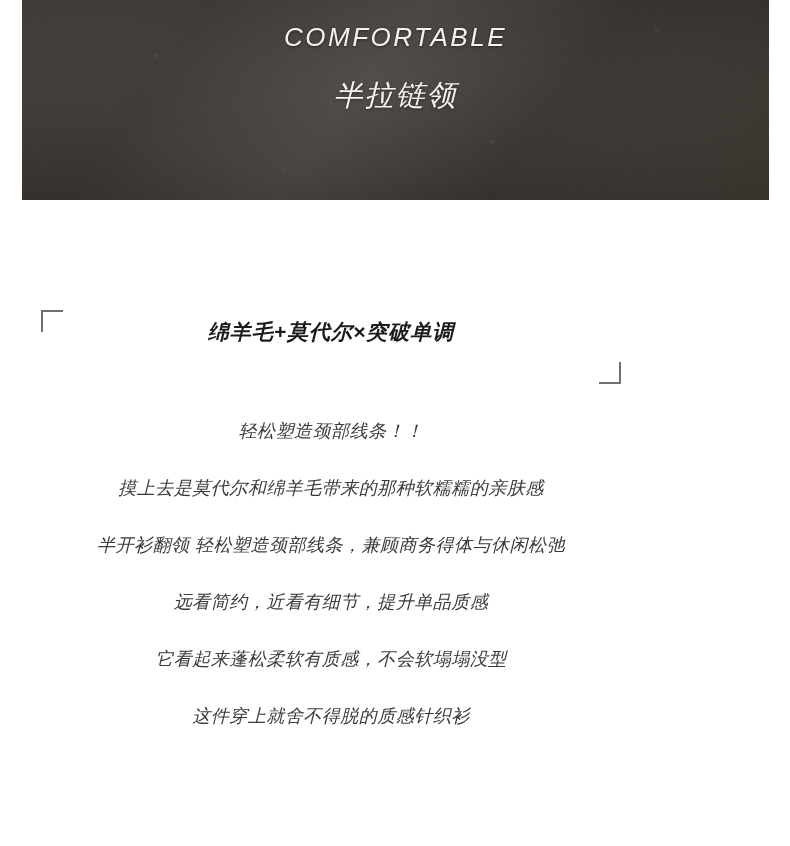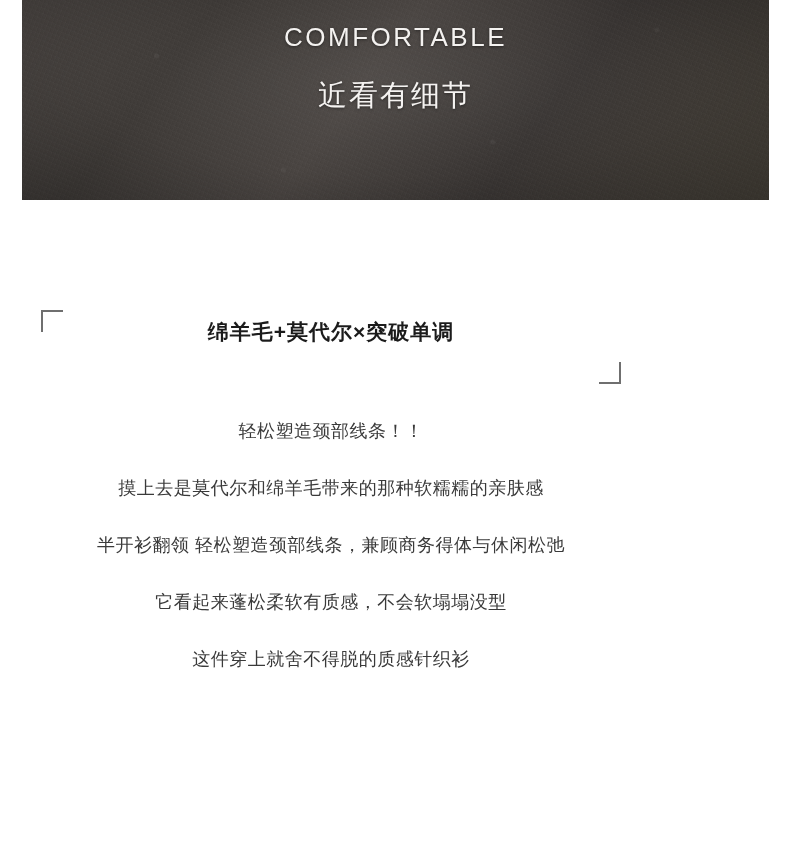--- a/index.html
+++ b/index.html
@@ -13,20 +13,21 @@
     background: #ffffff;
     font-family: "Liberation Sans", "DejaVu Sans", sans-serif;
     overflow: hidden;
   }
 
   .page {
     position: relative;
     width: 662px;
     height: 846px;
     background: #ffffff;
+    font-style: italic;
   }
 
   
   .hero {
     position: absolute;
     left: 22px;
     top: 0;
     width: 747px;
     height: 200px;
     background:
@@ -147,33 +148,34 @@
 </head>
 <body>
 
 <div class="page">
 
   <div class="hero">
     <div class="hero-noise"></div>
     <div class="hero-vignette"></div>
     <div class="hero-text">
       <div class="hero-en">COMFORTABLE</div>
-      <div class="hero-cn">近看有细节</div>
+      <div class="hero-cn">半拉链领</div>
     </div>
   </div>
 
   <div class="headline-wrap">
     <div class="headline-inner">
       <span class="bracket bracket-tl"></span>
       <span class="bracket bracket-br"></span>
       <div class="headline">绵羊毛+莫代尔×突破单调</div>
     </div>
   </div>
 
   <div class="copy">
     <div class="copy-line">轻松塑造颈部线条！！</div>
     <div class="copy-line">摸上去是莫代尔和绵羊毛带来的那种软糯糯的亲肤感</div>
     <div class="copy-line">半开衫翻领 轻松塑造颈部线条，兼顾商务得体与休闲松弛</div>
+    <div class="copy-line">远看简约，近看有细节，提升单品质感</div>
     <div class="copy-line">它看起来蓬松柔软有质感，不会软塌塌没型</div>
     <div class="copy-line">这件穿上就舍不得脱的质感针织衫</div>
   </div>
 
 </div>
 
 </body></html>

